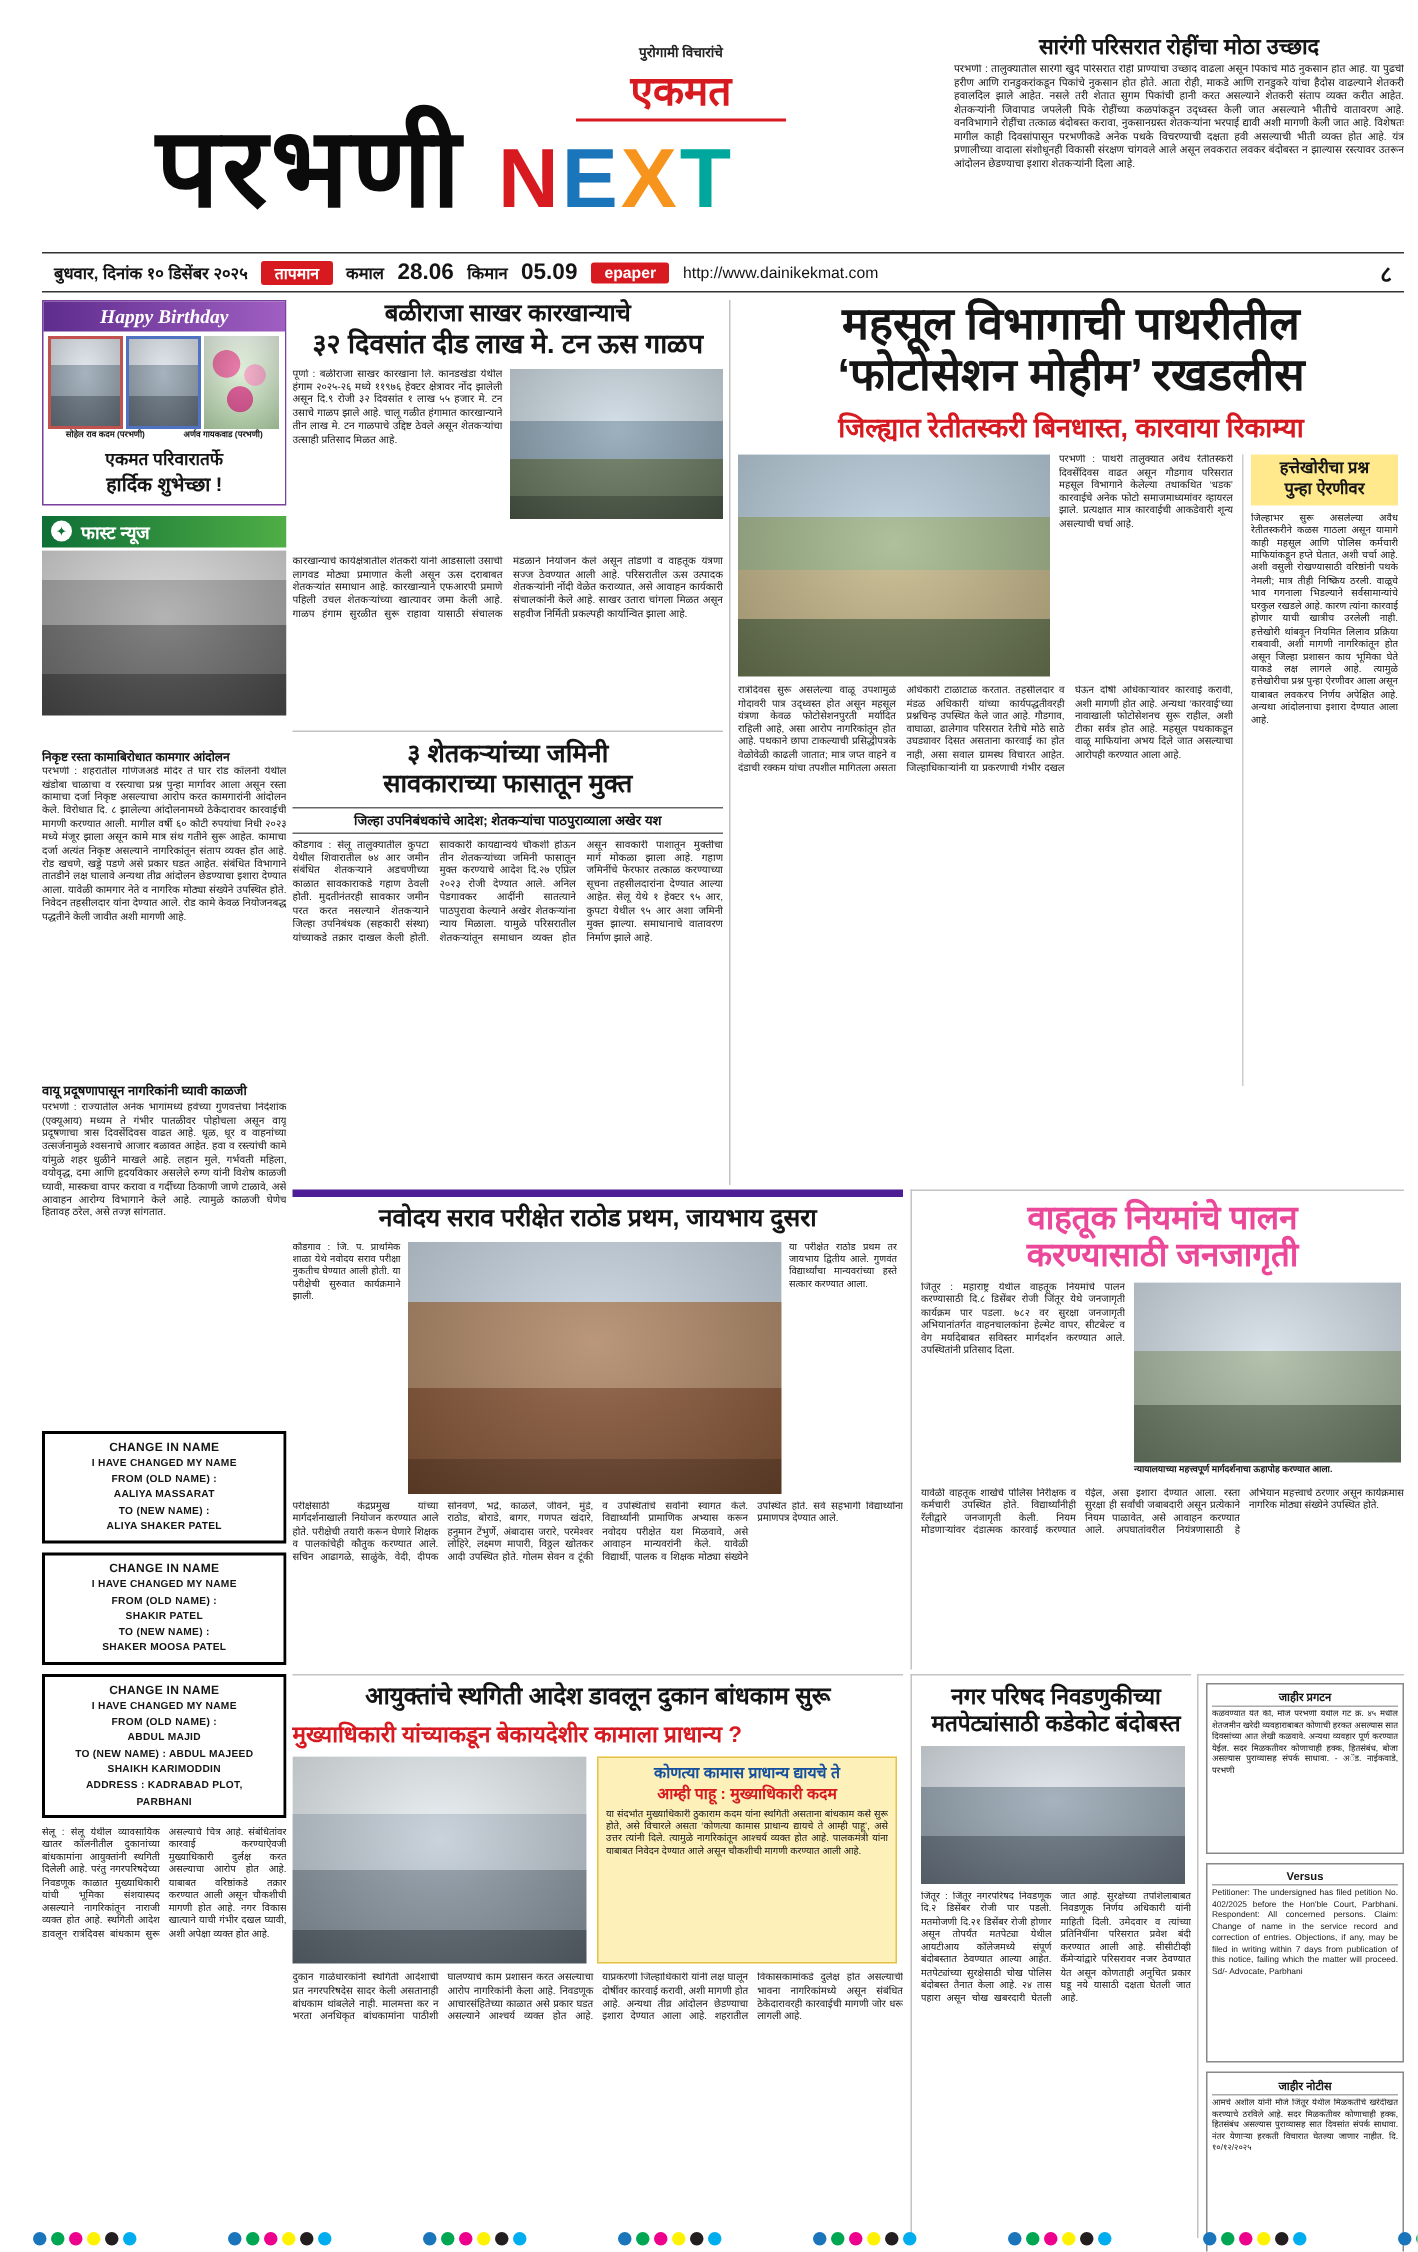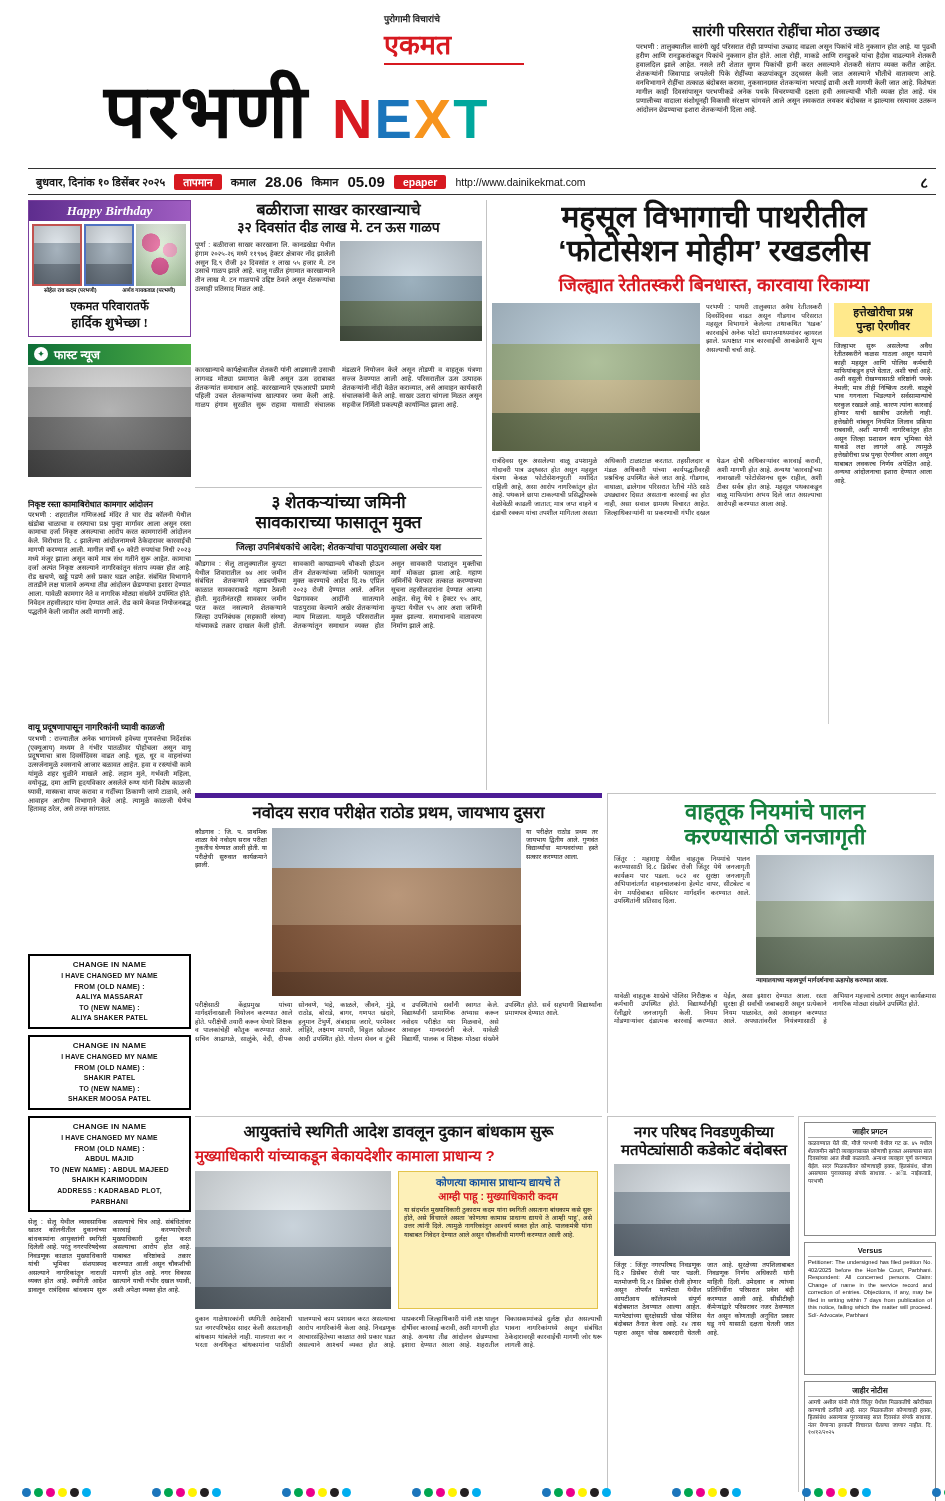--- a/index.html
+++ b/index.html
@@ -5,21 +5,21 @@
   * { margin:0; padding:0; box-sizing:border-box; }
   html,body { width:945px; height:1501px; }
   body { font-family:"Liberation Sans","DejaVu Sans",sans-serif; background:#fff; color:#151515; position:relative; overflow:hidden; }
 
   .abs { position:absolute; }
   .just { text-align:justify; line-height:1.3; overflow:hidden; }
 
   
   .mast-title { left:104px; top:58px; font-size:74px; font-weight:800; letter-spacing:2px; color:#0b0b0b; }
   .mast-next { left:332px; top:86px; font-size:56px; font-weight:900; letter-spacing:2px; }
-  .brand-block { left:384px; top:12px; width:140px; text-align:left; }
+  .brand-block { left:384px; top:28px; width:140px; text-align:center; }
   .brand-tag { font-size:9px; font-weight:700; color:#222; }
   .brand-name { font-size:27px; font-weight:800; color:#d71920; }
   .brand-rule { height:2px; background:#d71920; margin-top:1px; }
 
   
   .top-story { left:636px; top:20px; width:300px; }
   .ts-title { font-size:14.5px; font-weight:800; text-align:center; margin-bottom:3px; }
   .ts-body { font-size:6.9px; height:122px; }
 
   
@@ -35,21 +35,21 @@
   .bd-box { border:1px solid #7b3f9e; }
   .bd-head { background:linear-gradient(90deg,#5e2d8e,#a05ec2); color:#fff; font-size:13px; font-weight:700; font-style:italic;
     text-align:center; padding:2px 0; font-family:"Liberation Serif","DejaVu Serif",serif; }
   .bd-photos { display:flex; gap:2px; padding:3px 3px 1px; }
   .bd-ph { width:50px; height:62px; }
   .bd-ph.b1 { border:2px solid #c2524f; }
   .bd-ph.b2 { border:2px solid #4f72c2; }
   .bd-names { display:flex; padding:0 2px; }
   .bd-names span { flex:1; font-size:5.6px; font-weight:700; text-align:center; line-height:1.4; }
   .bd-greet1 { font-size:11.5px; font-weight:800; text-align:center; margin-top:3px; }
-  .bd-greet2 { font-size:13px; font-weight:800; text-align:center; padding-bottom:5px;font-family:Liberation Serif, serif; }
+  .bd-greet2 { font-size:13px; font-weight:800; text-align:center; padding-bottom:5px; }
 
   .fn-head { margin-top:7px; background:linear-gradient(90deg,#0e6f37,#4fae45); color:#fff; font-weight:800; font-size:12px;
     padding:2px 6px; display:flex; align-items:center; gap:6px; }
   .fn-icon { width:14px; height:14px; border-radius:50%; background:#fff; color:#0e6f37; font-size:9px; line-height:14px; text-align:center; }
   .fn-photo { height:110px; margin-top:2px; }
   .fn-caption { font-size:8px; font-weight:700; margin:21px 0 2px; }
   .fn-body { font-size:6.8px; height:205px; }
   .fn-sub { font-size:8.6px; font-weight:800; margin:5px 0 2px; }
   .fn-body2 { font-size:6.8px; height:213px; }
 
@@ -59,21 +59,21 @@
 
   .lead-strip { margin-top:6px; font-size:6.5px; column-count:2; column-gap:6px; height:190px; text-align:justify; line-height:1.3; overflow:hidden; }
 
   
   .main { left:193px; top:200px; width:743px; height:1292px; }
   .art { position:absolute; }
 
   .h2c { font-weight:800; text-align:center; line-height:1.2; }
 
   #baliraja { left:2px; top:0; width:287px; height:284px; }
-  .bal-t1 { font-size:16px; } .bal-t2 { font-size:14px; margin-bottom:5px; }
+  .bal-t1 { font-size:16px; } .bal-t2 { font-size:18px; margin-bottom:5px; }
   .bal-row { display:flex; gap:5px; }
   .bal-col { width:140px; font-size:6.8px; height:120px; }
   .bal-photo { width:142px; height:100px; }
   .bal-body { margin-top:5px; font-size:6.8px; column-count:2; column-gap:7px; height:112px; text-align:justify; line-height:1.3; overflow:hidden; }
 
   #mahsul { left:293px; top:0; width:450px; height:590px; border-left:1px solid #c3c3c3; padding-left:5px; }
   .mh-title { font-size:30px; font-weight:800; text-align:center; line-height:1.12; }
   .mh-sub { font-size:18px; font-weight:800; color:#d71920; text-align:center; margin:5px 0 7px; }
   .mh-main { display:flex; gap:6px; }
   .mh-left { width:330px; }
@@ -91,21 +91,21 @@
   .sh-body { font-size:6.8px; column-count:3; column-gap:7px; height:225px; text-align:justify; line-height:1.3; overflow:hidden; }
 
   #navoday { left:2px; top:593px; width:407px; height:320px; border-top:5px solid #4c1d95; padding-top:5px; }
   .nv-title { font-size:16.5px; margin-bottom:5px; }
   .nv-row { display:flex; gap:5px; }
   .nv-side { width:72px; font-size:6.4px; height:168px; }
   .nv-photo { width:249px; height:168px; }
   .nv-body { margin-top:5px; font-size:6.6px; column-count:4; column-gap:6px; height:116px; text-align:justify; line-height:1.3; overflow:hidden; }
 
   #vahtuk { left:414px; top:593px; width:329px; height:320px; border-top:1px solid #c3c3c3; border-left:1px solid #c3c3c3; padding:5px 0 0 6px; }
-  .vh-title { font-size:22px; font-weight:800; color:#15803d; text-align:center; line-height:1.15; margin-bottom:5px; }
+  .vh-title { font-size:22px; font-weight:800; color:#ec4899; text-align:center; line-height:1.15; margin-bottom:5px; }
   .vh-row { display:flex; gap:6px; }
   .vh-text { width:136px; font-size:6.6px; height:132px; }
   .vh-photo { width:178px; height:120px; }
   .vh-cap { font-size:6px; font-weight:700; margin-top:2px; line-height:1.25; }
   .vh-body { margin-top:5px; font-size:6.6px; column-count:3; column-gap:6px; height:108px; text-align:justify; line-height:1.3; overflow:hidden; }
 
   #ayukt { left:2px; top:916px; width:407px; height:376px; border-top:1px solid #c3c3c3; padding-top:6px; }
   .ay-title { font-size:16px; font-weight:800; text-align:center; line-height:1.15; }
   .ay-sub { font-size:15px; font-weight:800; color:#d71920; margin:4px 0 6px; }
   .ay-row { display:flex; gap:7px; }

